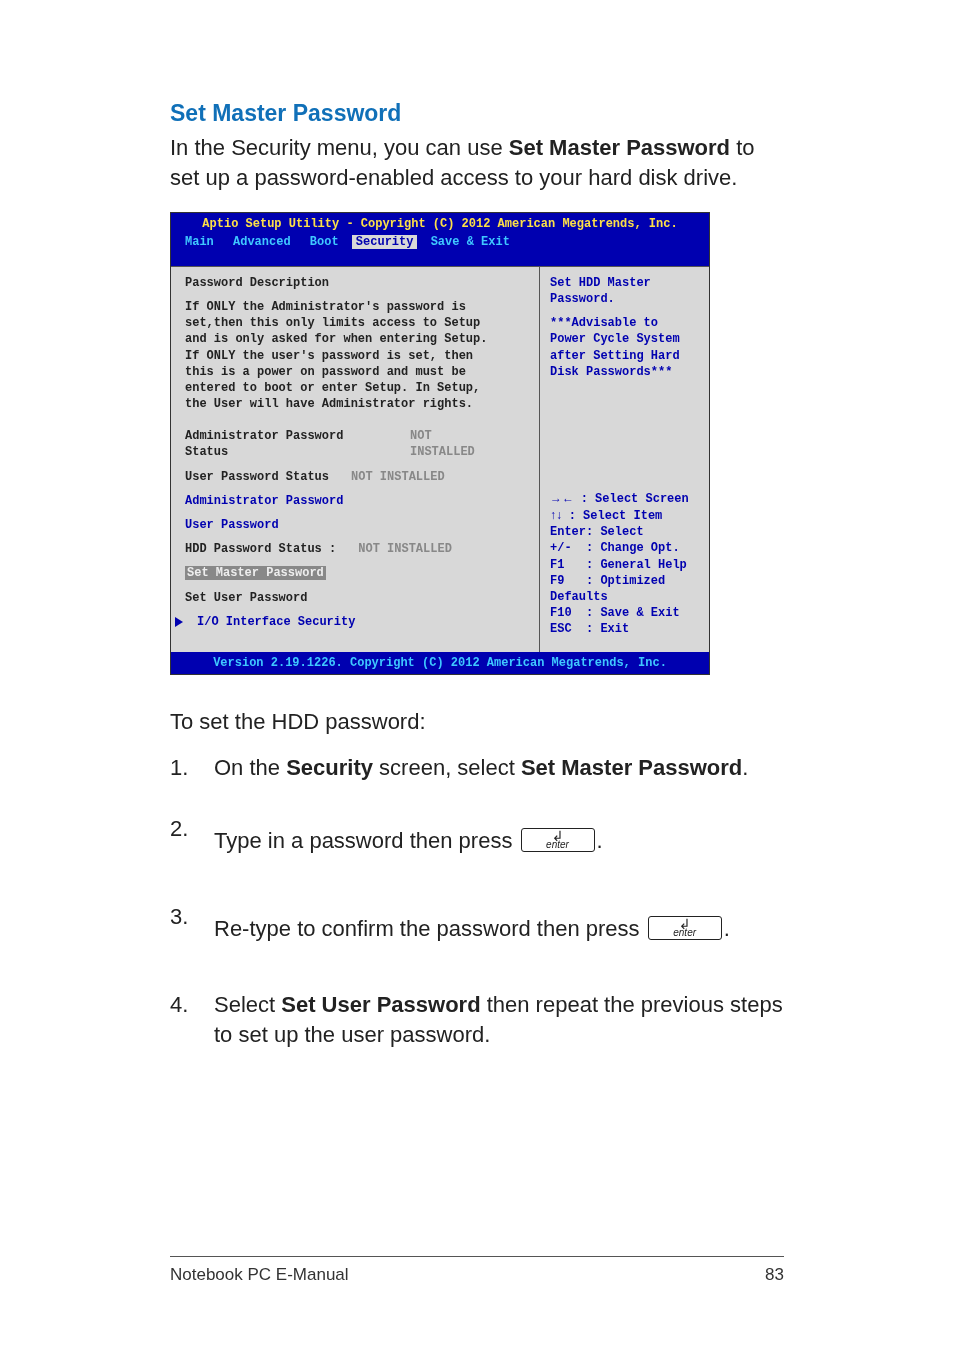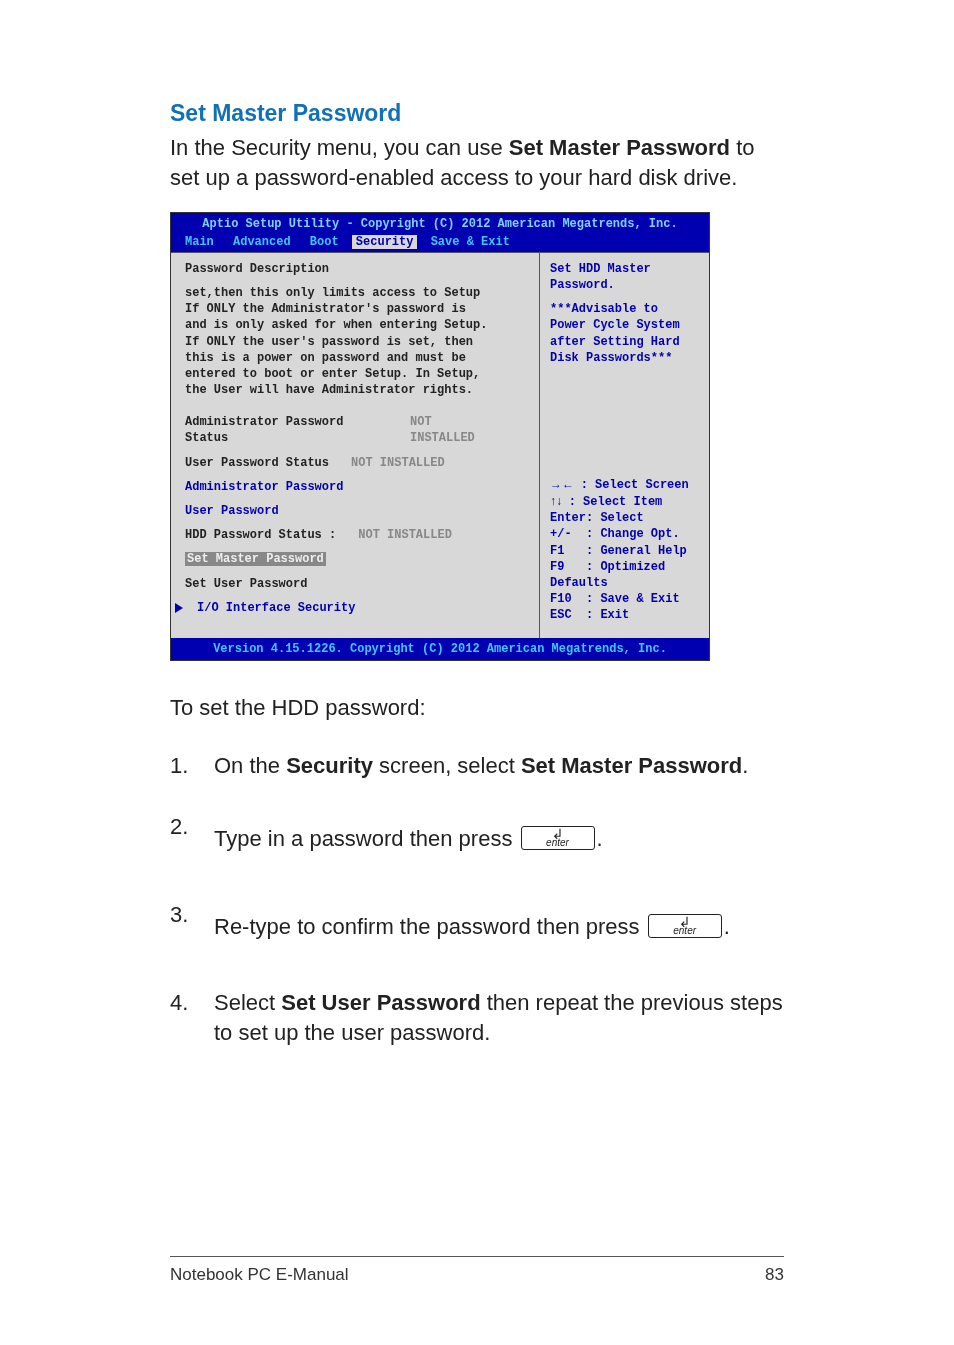--- a/index.html
+++ b/index.html
@@ -30,27 +30,27 @@
   .bios-box {
     width: 540px;
     background: #0000b0;
     border: 1px solid #333;
     font-family: "Courier New", monospace;
     font-size: 12px;
     line-height: 1.35;
     color: #fff;
   }
   .bios-title {
-    color: #7dd3fc;
+    color: #fde047;
     text-align: center;
     padding: 3px 0 1px;
     font-weight: bold;
   }
   .bios-tabs {
-    padding: 0 8px 2px;
+    padding: 0 8px 16px;
     font-weight: bold;
   }
   .bios-tabs span { color: #3fc8ff; padding: 0 6px; }
   .bios-tabs span.active {
     background: #d8d8d8;
     color: #0000b0;
     padding: 0 4px;
   }
   .bios-body {
     display: flex;
@@ -80,21 +80,21 @@
     color: #3fc8ff;
     text-align: center;
     font-weight: bold;
     padding: 3px 0;
   }
   .tri { display:inline-block; width:0; height:0; border-top:5px solid transparent; border-bottom:5px solid transparent; border-left:8px solid #0000b0; vertical-align:middle; margin-right:4px; position:relative; left:-10px; }
   .arrowchars { font-family: Arial, sans-serif; }
 
   p.after-bios {
     font-size: 22px;
-    margin: 34px 0 30px;
+    margin: 34px 0 18px;
   }
   ol.steps {
     list-style: none;
     font-size: 22px;
   }
   ol.steps li {
     display: flex;
     align-items: flex-start;
     margin-bottom: 32px;
     line-height: 1.35;
@@ -145,22 +145,22 @@
       <span>Main</span>
       <span>Advanced</span>
       <span>Boot</span>
       <span class="active">Security</span>
       <span>Save &amp; Exit</span>
     </div>
     <div class="bios-body">
       <div class="bios-left">
         <div class="bios-row">Password Description</div>
         <div class="biossp"></div>
+        <div class="bios-row">If ONLY the Administrator's password is</div>
         <div class="bios-row">set,then this only limits access to Setup</div>
-        <div class="bios-row">If ONLY the Administrator's password is</div>
         <div class="bios-row">and is only asked for when entering Setup.</div>
         <div class="bios-row">If ONLY the user's password is set, then</div>
         <div class="bios-row">this is a power on password and must be</div>
         <div class="bios-row">entered to boot or enter Setup. In Setup,</div>
         <div class="bios-row">the User will have Administrator rights.</div>
         <div class="biossp"></div>
           <div class="biossp"></div>
         <div class="bios-split">
           <span>Administrator Password Status</span>
           <span class="grey">NOT INSTALLED</span>
@@ -199,21 +199,21 @@
         <div class="bios-row"><span class="arrowchars">↑↓  </span><span>: Select Item</span></div>
         <div class="bios-row">Enter: Select</div>
         <div class="bios-row">+/-  : Change Opt.</div>
         <div class="bios-row">F1   : General Help</div>
         <div class="bios-row">F9   : Optimized</div>
         <div class="bios-row">Defaults</div>
         <div class="bios-row">F10  : Save &amp; Exit</div>
         <div class="bios-row">ESC  : Exit</div>
       </div>
     </div>
-    <div class="bios-footer">Version 4.15.1226. Copyright (C) 2012 American Megatrends, Inc.</div>
+    <div class="bios-footer">Version 2.19.1226. Copyright (C) 2012 American Megatrends, Inc.</div>
   </div>
 
   <p class="after-bios">To set the HDD password:</p>
 
   <ol class="steps">
     <li>
       <span class="step-num">1.</span>
       <span class="step-body">
         <span>On the </span><b>Security</b><span> screen, select </span><b>Set Master Password</b><span>.</span>
       </span>

